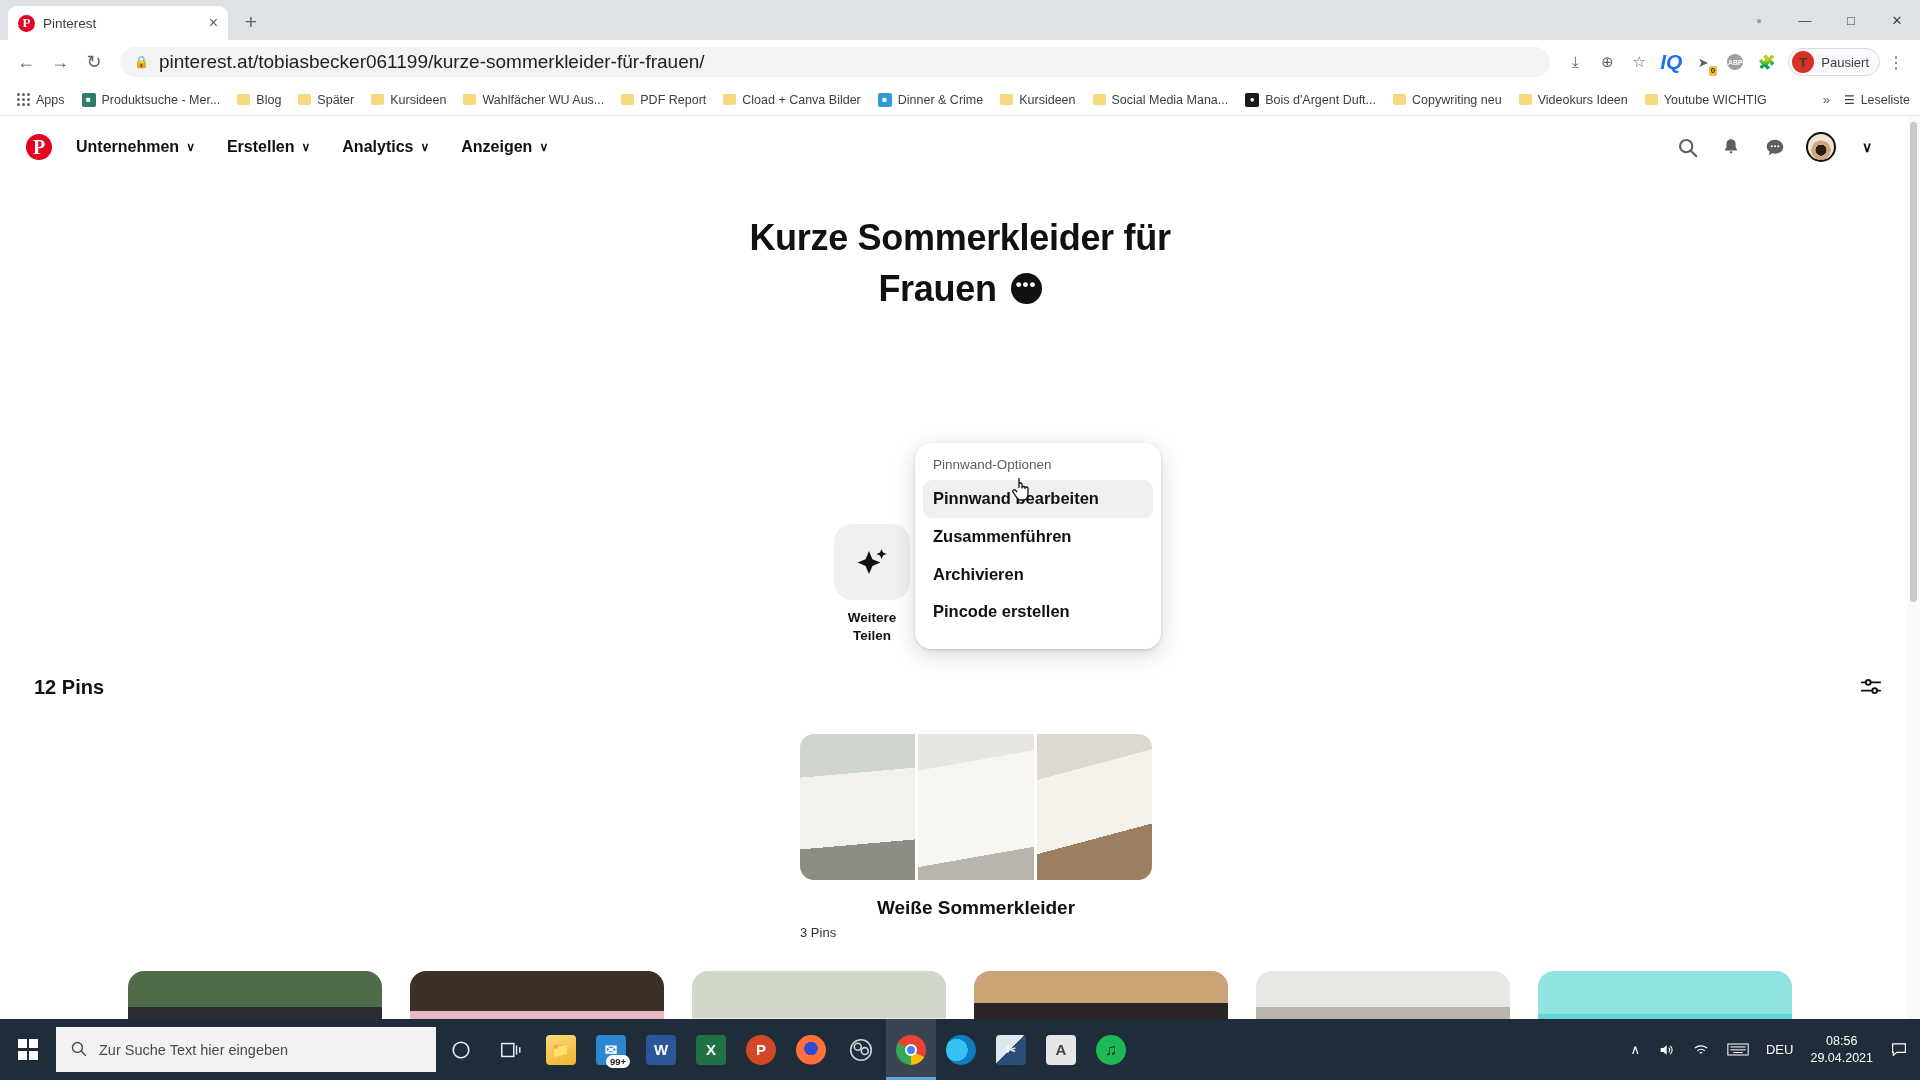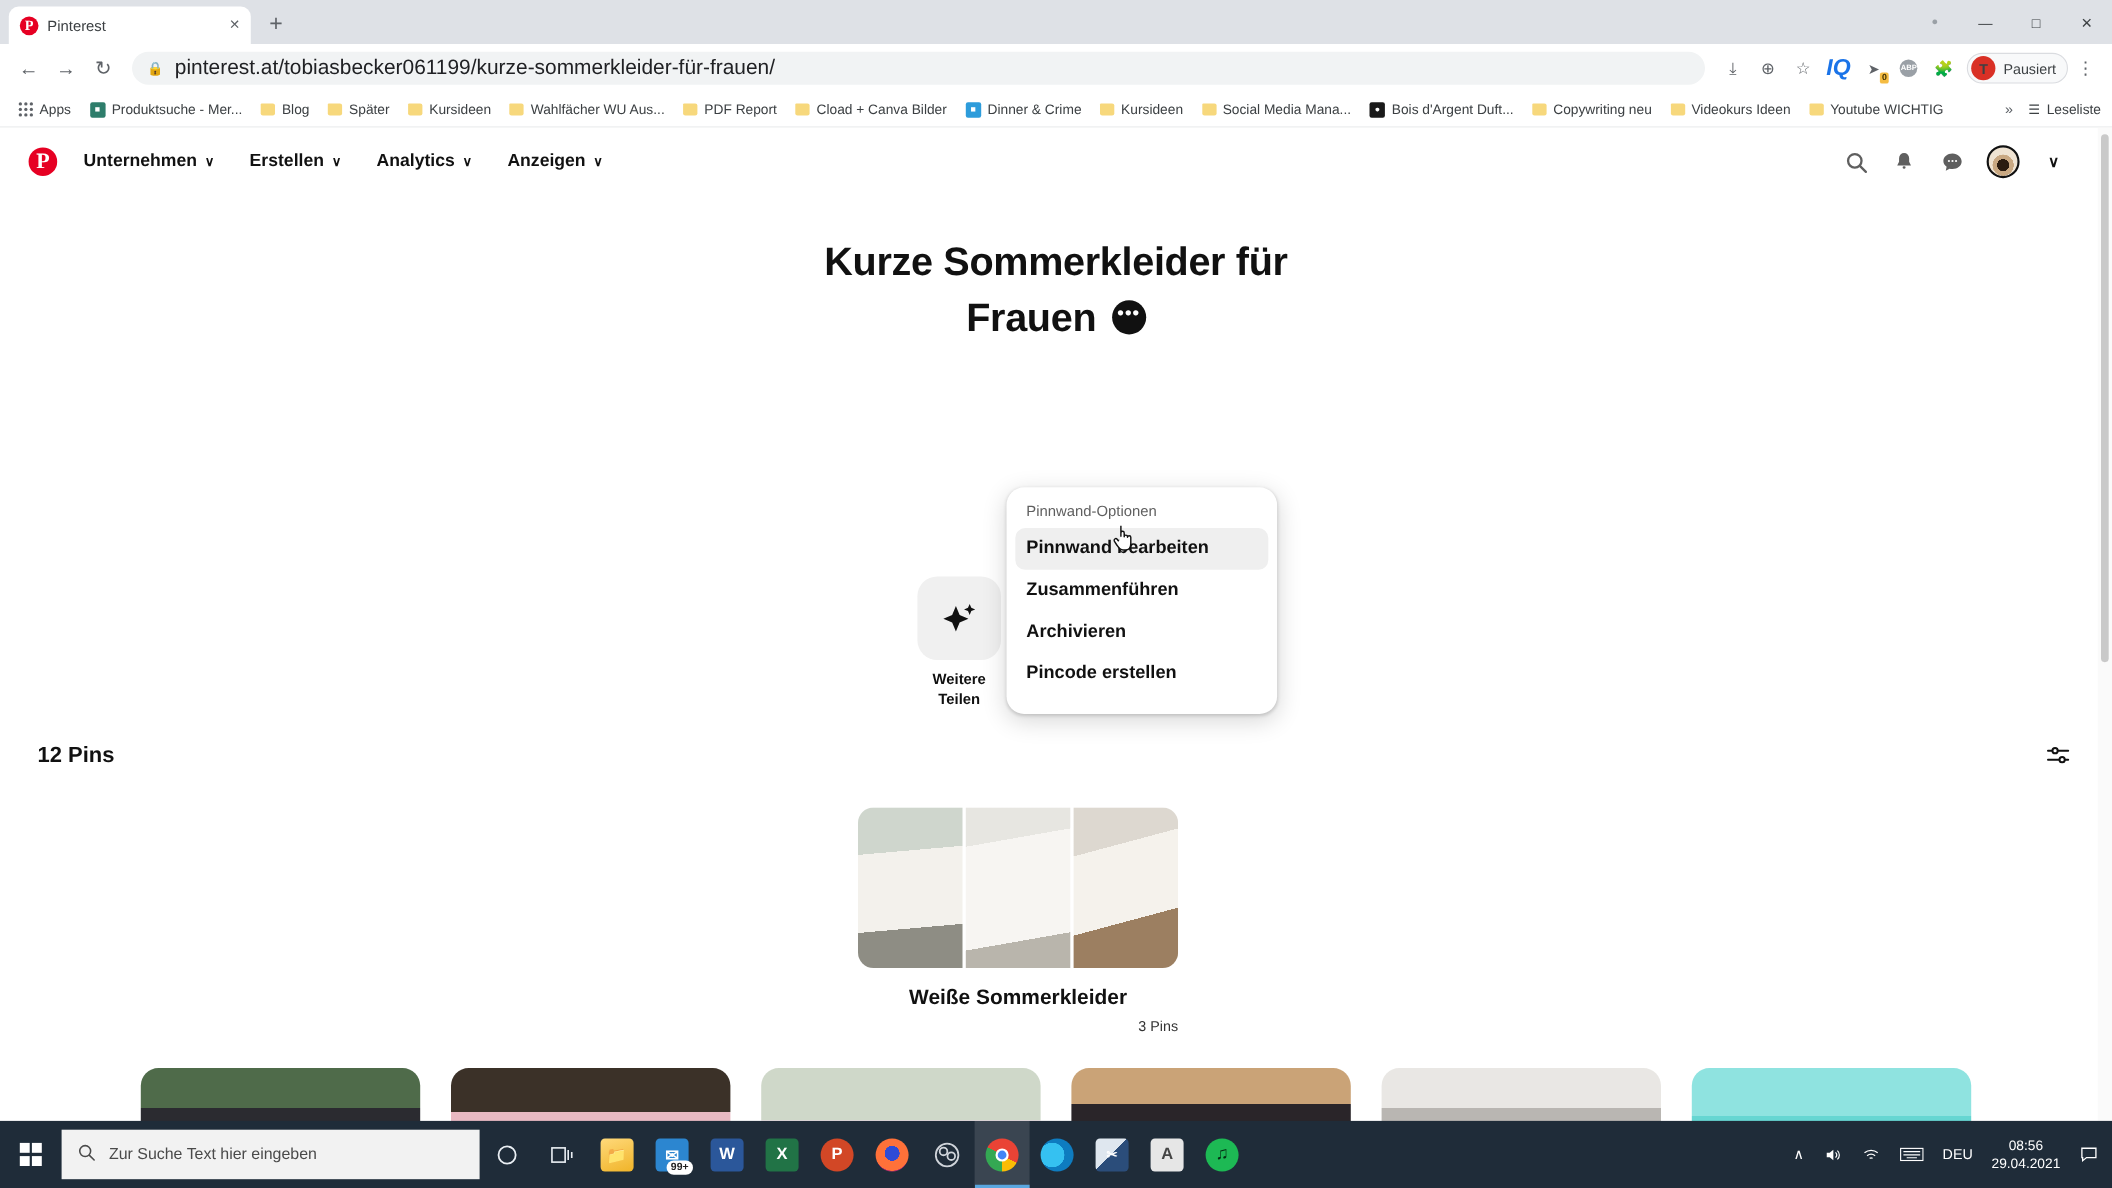--- a/index.html
+++ b/index.html
@@ -167,25 +167,25 @@
 
   
   .pins-bar {
     position: absolute; left: 0; right: 0; top: 556px;
     display: flex; align-items: center; padding: 0 34px;
   }
   .pins-count { font-size: 20px; font-weight: bold; color: #111; }
   .filter-btn { margin-left: auto; width: 30px; height: 30px; display:flex;align-items:center;justify-content:center;}
 
   
-  .section-board { position: absolute; left: 780px; top: 618px; width: 291px; }
+  .section-board { position: absolute; left: 800px; top: 618px; width: 352px; }
   .sb-strip { display: flex; height: 146px; border-radius: 14px; overflow: hidden; gap: 3px; }
   .sb-strip > div { flex: 1; }
   .sb-title { margin-top: 17px; text-align: center; font-size: 19px; font-weight: bold; color: #111; }
-  .sb-sub { margin-top: 6px; text-align: right; font-size: 13px; color: #333; }
+  .sb-sub { margin-top: 6px; text-align: left; font-size: 13px; color: #333; }
 
   
   .pin-grid {
     position: absolute; left: 128px; right: 128px; top: 855px;
     display: grid; grid-template-columns: repeat(6, 1fr); gap: 28px;
   }
   .pin { height: 180px; border-radius: 16px; overflow: hidden; position: relative; }
   .scrollbar {
     position: absolute; right: 0; top: 0; width: 13px; bottom: 0; background: #fafafa;
   }

